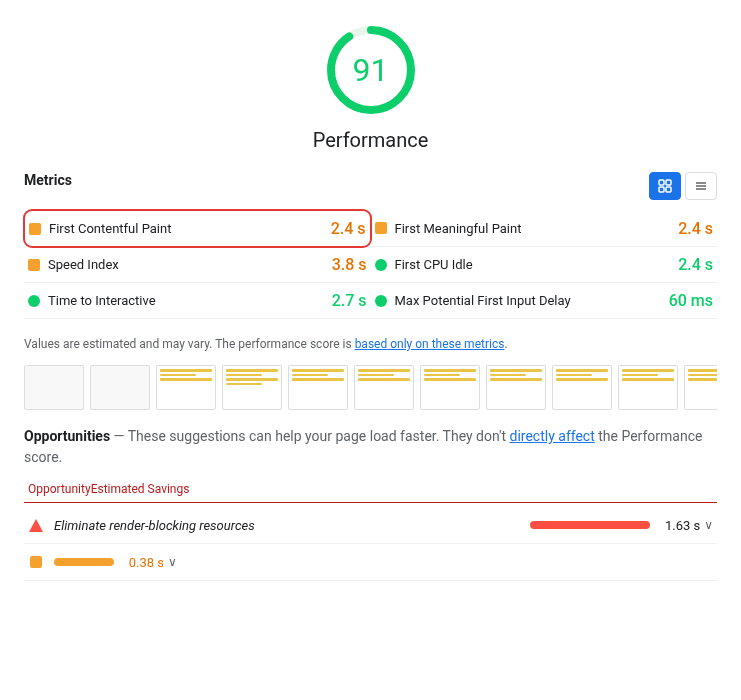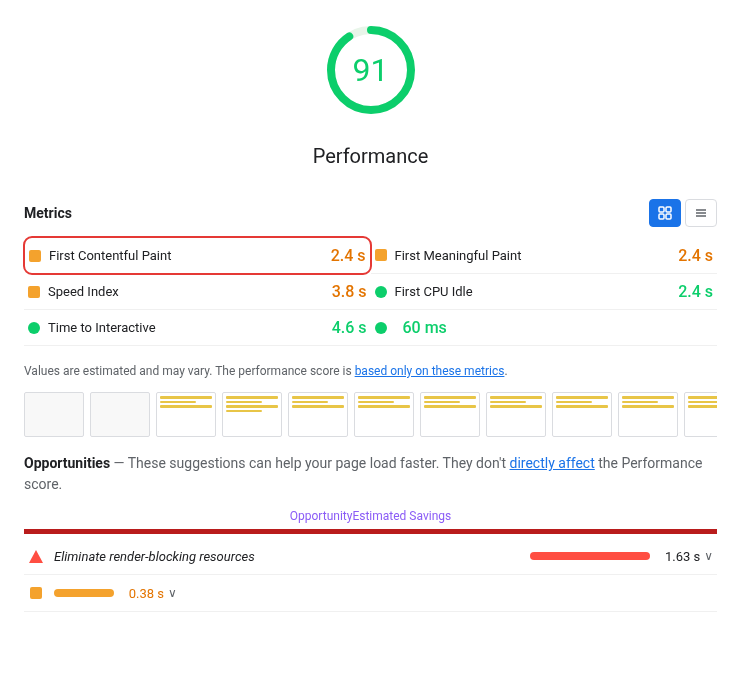--- a/index.html
+++ b/index.html
@@ -10,22 +10,21 @@
       width: 741px;
       min-height: 700px;
       padding: 20px 24px;
     }
 
     
     .score-section {
       display: flex;
       flex-direction: column;
       align-items: center;
-      margin-bottom: 31px;
-      gap: 16px;
+      margin-bottom: 20px;
     }
     .score-circle-wrapper {
       position: relative;
       width: 100px;
       height: 100px;
       margin-bottom: 8px;
     }
     .score-circle-wrapper svg {
       transform: rotate(-90deg);
     }
@@ -43,21 +42,20 @@
       font-weight: 400;
       color: #202124;
     }
 
     
     .metrics-section {
       margin-bottom: 16px;
     }
     .metrics-header {
       display: flex;
-      align-items: center;
       justify-content: space-between;
       margin-bottom: 10px;
     }
     .metrics-title {
       font-size: 14px;
       font-weight: 700;
       color: #202124;
     }
     .view-toggle {
       display: flex;
@@ -191,25 +189,25 @@
       color: #202124;
       font-weight: 700;
     }
     .opp-header a {
       color: #1a73e8;
       text-decoration: underline;
     }
 
     .opp-table-header {
       display: flex;
-      justify-content: center;
+      justify-content: flex-start;
       padding: 6px 4px;
       font-size: 12px;
-      color: #8b5cf6;
-      border-bottom: 5px solid #b91c1c;
+      color: #b91c1c;
+      border-bottom: 1px solid #b91c1c;
       margin-bottom: 4px;
     }
 
     .opp-row {
       display: flex;
       align-items: center;
       padding: 10px 4px;
       border-bottom: 1px solid #f0f0f0;
     }
     .opp-icon {
@@ -323,24 +321,25 @@
     </div>
     <div class="metric-row">
       <div class="metric-indicator green"></div>
       <span class="metric-name">First CPU Idle</span>
       <span class="metric-value green">2.4 s</span>
     </div>
 
     <div class="metric-row">
       <div class="metric-indicator green"></div>
       <span class="metric-name">Time to Interactive</span>
-      <span class="metric-value green">4.6 s</span>
+      <span class="metric-value green">2.7 s</span>
     </div>
     <div class="metric-row">
       <div class="metric-indicator green"></div>
+      <span class="metric-name">Max Potential First Input Delay</span>
       <span class="metric-value green">60 ms</span>
     </div>
   </div>
 </div>
 
 <p class="info-text">
   <span>Values are estimated and may vary. The performance score is </span><a href="#">based only on these metrics</a><span>.</span>
 </p>
 
 <div class="filmstrip">

